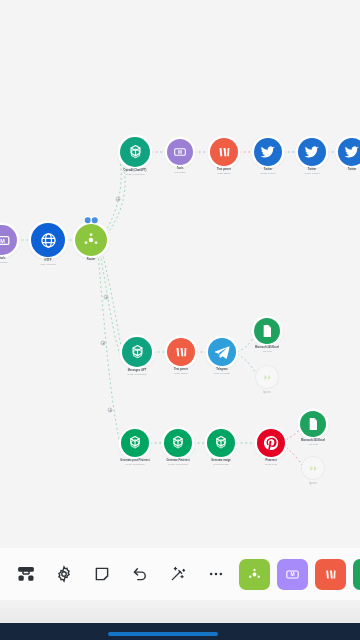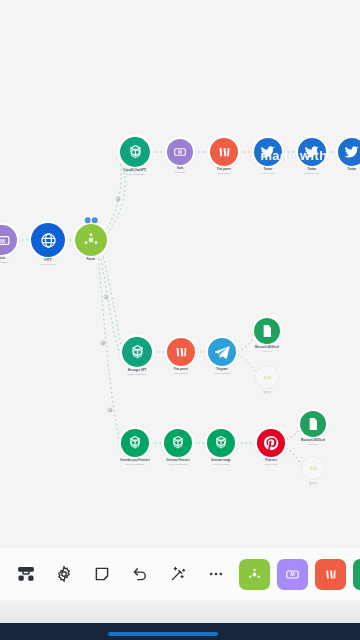--- a/index.html
+++ b/index.html
@@ -423,21 +423,20 @@
       </div>
     </div>
   <div id="dots-layer">
       <div class="wdot" style="left: 118px; top: 199px;"></div>
       <div class="wdot" style="left: 106px; top: 297px;"></div>
       <div class="wdot" style="left: 103px; top: 343px;"></div>
       <div class="wdot" style="left: 110px; top: 410px;"></div>
     </div>
 
   <div id="watermark">
-    <div class="w1">made with</div>
   </div>
 </div>
 
 <div id="toolbar">
   <div id="left-tools" style="display:flex;align-items:center;gap:6px;">
       <div class="tbtn" title="Auto-align">
         <svg width="18" height="18" viewBox="0 0 24 24" fill="none" stroke="#2e3339" stroke-width="2">
         <rect x="2.5" y="3.5" width="19" height="4.5" rx="1" fill="#2e3339"></rect>
         <path d="M8 8v4M16 8v4M8 12h8"></path>
         <rect x="3" y="15" width="5" height="5" rx="1" fill="#2e3339"></rect>

